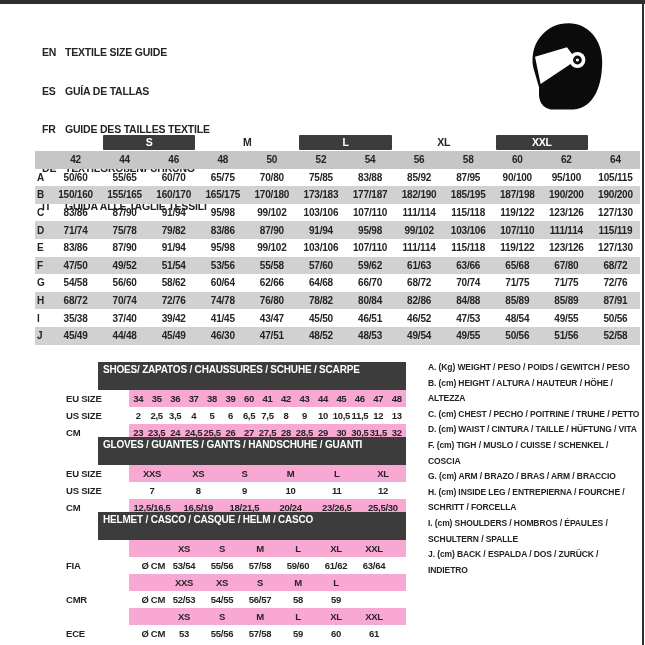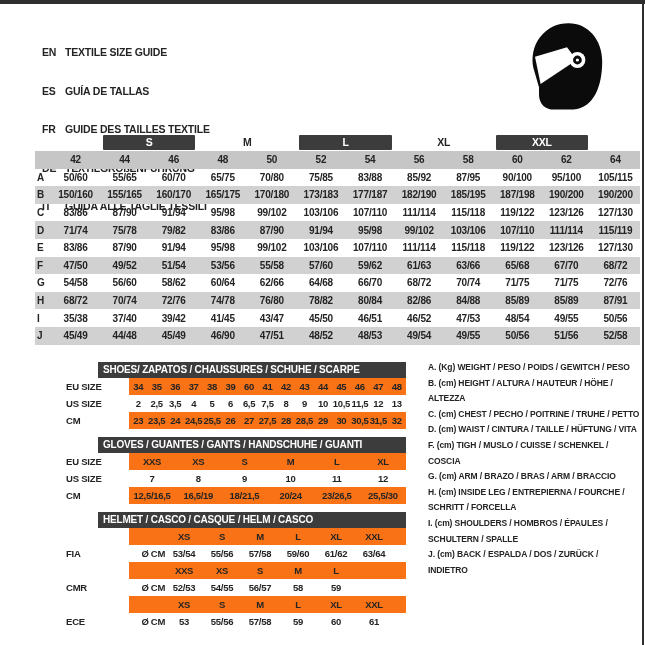--- a/index.html
+++ b/index.html
@@ -31,26 +31,26 @@
   .size-row{background:#c6c6c6;}
   .mt-row.gray{background:#d1d1d1;}
   .mt-label{font-size:10px;padding-left:2px;}
   .mt-cell{font-size:10px;text-align:center;white-space:nowrap;}
 
   
   .sub-table{position:absolute;left:35px;width:371px;}
   .shoes{top:362px;}
   .gloves{top:437px;}
   .helmet{top:512px;}
-  .sub-header{margin-left:63px;height:16px;background:#3c3c3c;color:#fff;
+  .sub-header{margin-left:63px;height:28px;background:#3c3c3c;color:#fff;
     font-size:10px;line-height:16px;padding-left:5px;white-space:nowrap;}
   .sub-row{display:flex;height:17px;align-items:stretch;}
   .row-label{width:63px;flex:0 0 63px;font-size:9.5px;display:flex;align-items:center;margin-left:31px;}
   .row-vals{flex:1;display:grid;align-items:center;}
-  .row-vals.grayband{background:#f97316;}
+  .row-vals.grayband{background:#f9a8d4;}
   .shoes .row-vals{grid-template-columns:repeat(15,1fr);}
   .gloves .row-vals{grid-template-columns:repeat(6,1fr);}
   .helmet .row-vals{grid-template-columns:36px repeat(6,38px) 1fr;}
   .sv{font-size:9.5px;text-align:center;white-space:nowrap;letter-spacing:-0.3px;}
   .unit-cell{font-size:9.5px;text-align:right;}
 
   
   .legend{position:absolute;left:428px;top:360px;width:212px;}
   .legend-item{font-size:8.5px;line-height:15.6px;letter-spacing:-0.1px;}
 </style>
@@ -196,21 +196,21 @@
         <div class="mt-cell">47/50</div>
         <div class="mt-cell">49/52</div>
         <div class="mt-cell">51/54</div>
         <div class="mt-cell">53/56</div>
         <div class="mt-cell">55/58</div>
         <div class="mt-cell">57/60</div>
         <div class="mt-cell">59/62</div>
         <div class="mt-cell">61/63</div>
         <div class="mt-cell">63/66</div>
         <div class="mt-cell">65/68</div>
-        <div class="mt-cell">67/70</div>
+        <div class="mt-cell">67/80</div>
         <div class="mt-cell">68/72</div>
       </div>
       <div class="mt-row">
         <div class="mt-label">G</div>
         <div class="mt-cell">54/58</div>
         <div class="mt-cell">56/60</div>
         <div class="mt-cell">58/62</div>
         <div class="mt-cell">60/64</div>
         <div class="mt-cell">62/66</div>
         <div class="mt-cell">64/68</div>
@@ -249,21 +249,21 @@
         <div class="mt-cell">47/53</div>
         <div class="mt-cell">48/54</div>
         <div class="mt-cell">49/55</div>
         <div class="mt-cell">50/56</div>
       </div>
       <div class="mt-row gray">
         <div class="mt-label">J</div>
         <div class="mt-cell">45/49</div>
         <div class="mt-cell">44/48</div>
         <div class="mt-cell">45/49</div>
-        <div class="mt-cell">46/90</div>
+        <div class="mt-cell">46/30</div>
         <div class="mt-cell">47/51</div>
         <div class="mt-cell">48/52</div>
         <div class="mt-cell">48/53</div>
         <div class="mt-cell">49/54</div>
         <div class="mt-cell">49/55</div>
         <div class="mt-cell">50/56</div>
         <div class="mt-cell">51/56</div>
         <div class="mt-cell">52/58</div>
       </div>
     </div>

